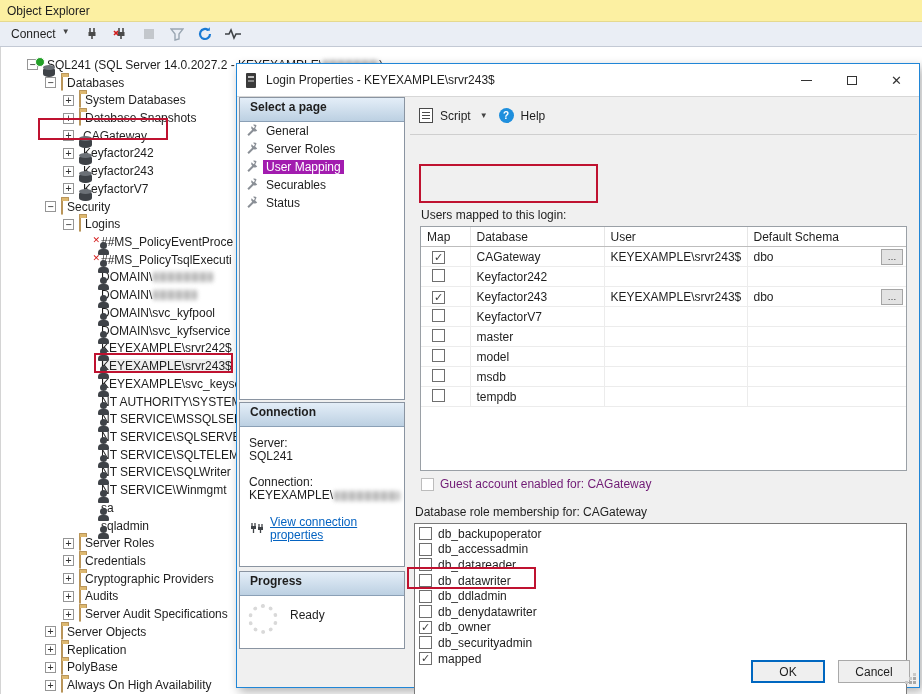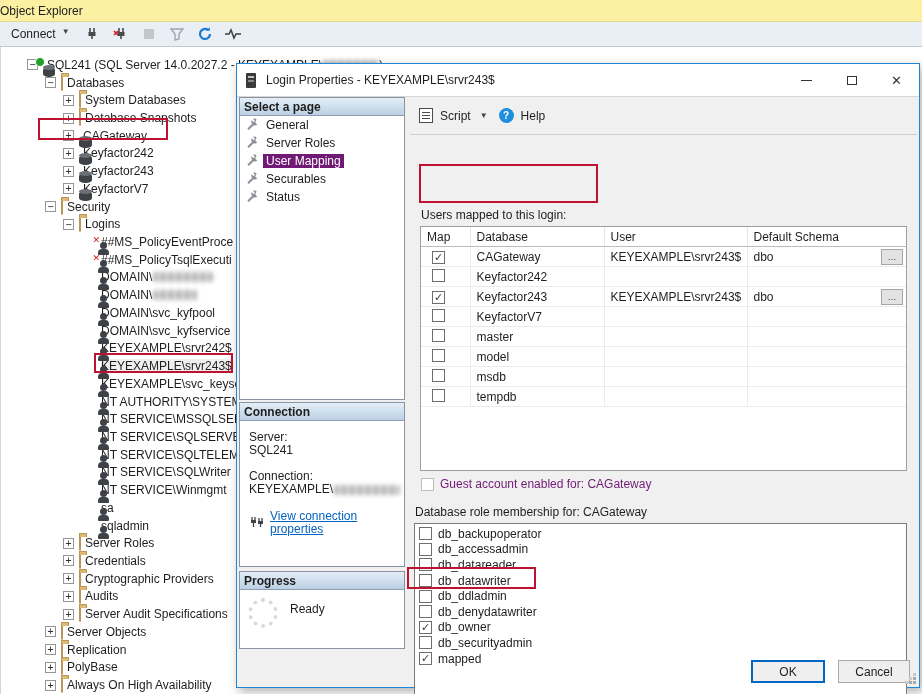--- a/index.html
+++ b/index.html
@@ -1,21 +1,21 @@
 <!DOCTYPE html>
 <html><head>
 <meta charset="utf-8">
 <style>
   html,body{margin:0;padding:0;}
   body{width:922px;height:694px;position:relative;overflow:hidden;
        font-family:"Liberation Sans","DejaVu Sans",sans-serif;font-size:12px;color:#1e1e1e;
        background:#ffffff;}
   
   #oe-titlebar{position:absolute;left:0;top:0;width:922px;height:22px;background:#fcf0a2;
-    border-bottom:1px solid #e5d98f;display:flex;align-items:center;box-sizing:border-box;}
+    border-bottom:1px solid #e5d98f;display:flex;align-items:center;padding-left:7px;box-sizing:border-box;}
   #oe-toolbar{position:absolute;left:0;top:22px;width:922px;height:25px;background:#eaeef5;
     border-bottom:1px solid #c3c9d4;display:flex;align-items:center;gap:10px;padding-left:7px;box-sizing:border-box;}
   .tb-connect{display:flex;align-items:flex-start;gap:6px;padding:2px 4px;cursor:default;}
   .tb-connect .arr{font-size:8px;color:#444;}
   .tb-ico{width:18px;height:18px;display:flex;align-items:center;justify-content:center;position:relative;}
   .tb-ico svg{display:block;}
   #tree{position:absolute;left:0;top:47px;width:922px;height:647px;background:#fff;
     border-left:1px solid #d4d4d4;padding-top:9px;box-sizing:border-box;overflow:hidden;}
   .trow{height:17.72px;display:flex;align-items:center;white-space:nowrap;}
   .exp{width:11px;height:11px;border:1px solid #969696;background:#fff;display:flex;align-items:center;
@@ -49,26 +49,26 @@
     display:flex;align-items:center;}
   .dlg-app-ico{width:10px;height:15px;background:#3a3a3a;border-radius:1px;margin:0 10px 0 9px;position:relative;}
   .dlg-app-ico::before{content:"";position:absolute;left:2px;top:3px;width:6px;height:2px;background:#bfbfbf;}
   .dlg-app-ico::after{content:"";position:absolute;left:2px;top:7px;width:6px;height:2px;background:#8a8a8a;}
   .winbtns{margin-left:auto;display:flex;height:100%;}
   .winbtn{width:45px;height:100%;display:flex;align-items:center;justify-content:center;color:#333;font-size:13px;}
   .winbtn .gl-min{display:block;width:11px;height:1px;background:#333;}
   .winbtn .gl-max{display:block;width:10px;height:9px;border:1px solid #333;box-sizing:border-box;}
   
   .pane-box{position:absolute;background:#fff;border:1px solid #8a94a1;box-sizing:border-box;}
-  .pane-head{height:18px;background:linear-gradient(#e4eef8,#bcd0e2);border-bottom:1px solid #8ba0b6;
-    font-weight:bold;padding:2px 4px 0 4px;box-sizing:border-box;}
+  .pane-head{height:24px;background:linear-gradient(#e4eef8,#bcd0e2);border-bottom:1px solid #8ba0b6;
+    font-weight:bold;padding:2px 4px 0 10px;box-sizing:border-box;}
   #box-pages{left:2px;top:33px;width:166px;height:303px;}
   .page-item{display:flex;align-items:center;gap:5px;padding:1px 0 1px 6px;height:16px;}
   .page-item .lbl{padding:0 3px;}
-  .page-item .lbl.sel{background:#701a75;color:#fff;}
+  .page-item .lbl.sel{background:#a21caf;color:#fff;}
   #box-conn{left:2px;top:338px;width:166px;height:165px;}
   .conn-body{padding:10px 0 0 9px;line-height:13px;}
   .conn-link-row{display:flex;align-items:center;gap:6px;margin-top:14px;}
   a.vcp{color:#0563c1;text-decoration:underline;}
   #box-prog{left:2px;top:507px;width:166px;height:78px;}
   .prog-body{display:flex;align-items:flex-start;gap:12px;padding:8px 0 0 8px;}
   .spinner{width:30px;height:30px;border:4px dotted #d9d9d9;border-radius:50%;box-sizing:border-box;}
   
   #dlg-toolbar{position:absolute;left:173px;top:33px;right:2px;height:38px;border-bottom:1px solid #cfcfcf;
     display:flex;align-items:center;gap:7px;padding-left:9px;box-sizing:border-box;}

